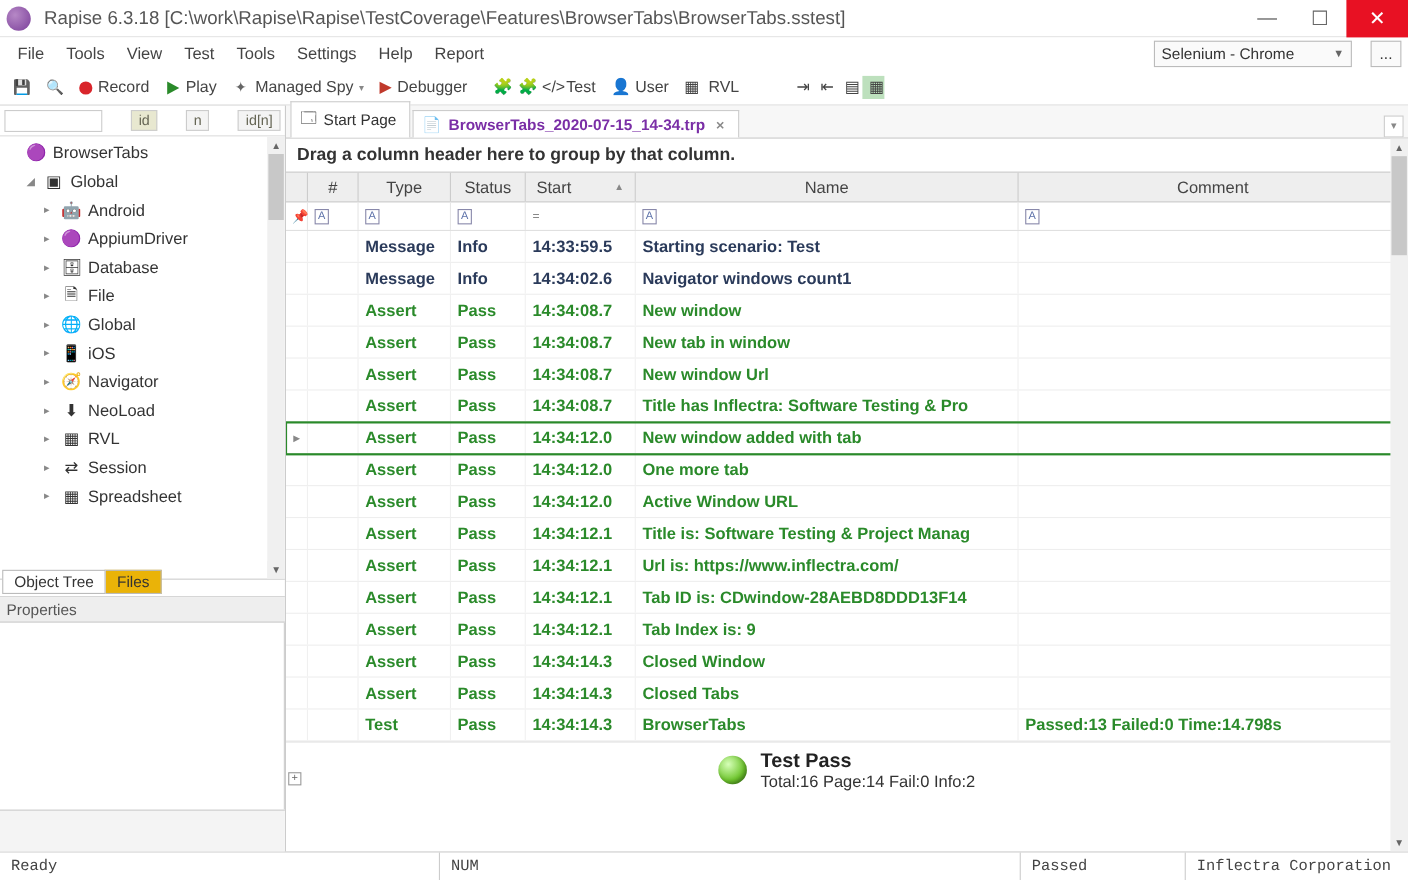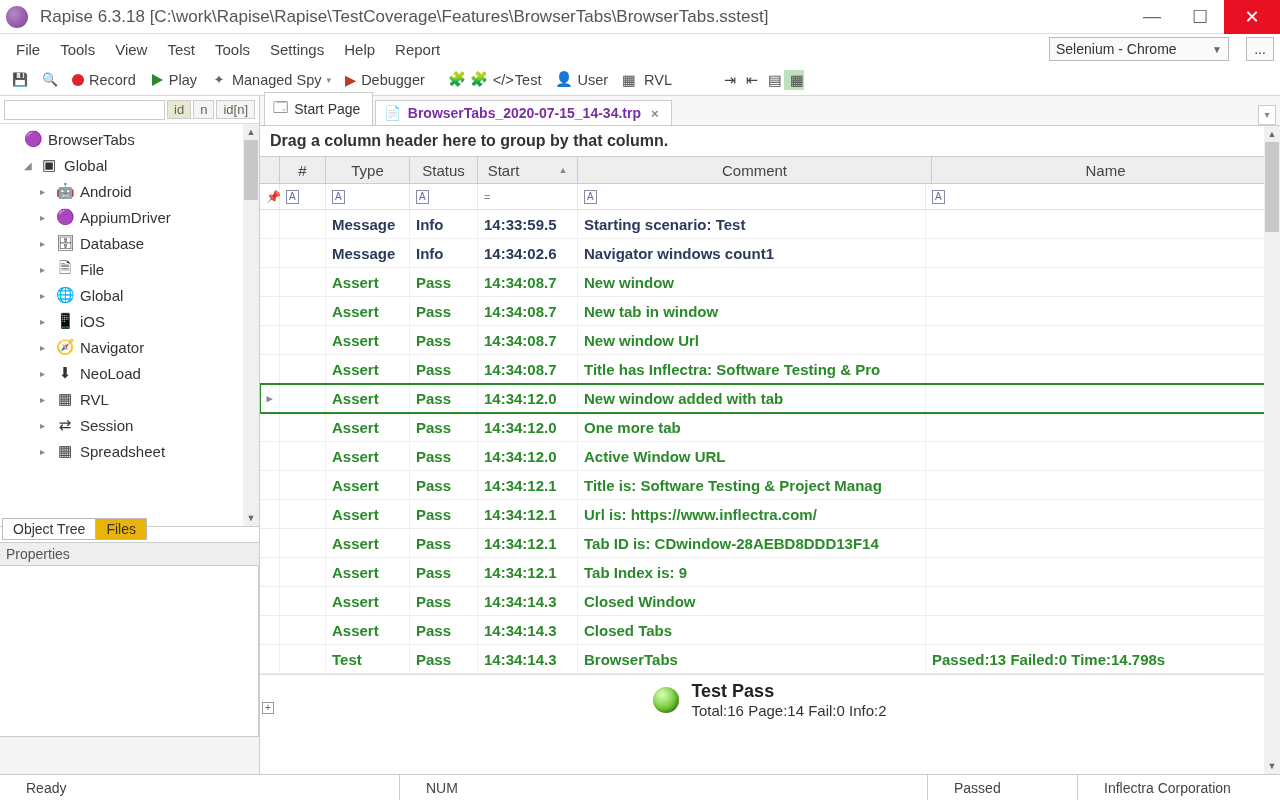--- a/index.html
+++ b/index.html
@@ -21,21 +21,21 @@
 .tb .dot{width:12px;height:12px;border-radius:50%;}
 .red{background:#d9252b;}
 .tb svg{display:block;}
 .icon-sm{width:16px;height:16px;display:inline-flex;align-items:center;justify-content:center;font-size:13px;color:#666;}
 .tbsep{width:8px;}
 .tbicon{width:20px;text-align:center;}
 .main{display:flex;height:calc(800px - 34px - 30px - 32px - 26px);}
 .leftcol{width:260px;display:flex;flex-direction:column;border-right:1px solid #ccc;}
 .filterrow{height:28px;display:flex;align-items:center;border-bottom:1px solid #ddd;padding:0 4px;gap:2px;}
 .filterrow input{flex:1;height:20px;border:1px solid #ccc;min-width:0;}
-.fbtn{background:#e8e8d0;border:1px solid #ccc;padding:1px 6px;font-size:13px;color:#665;}
+.fbtn{background:#e8e8d0;border:1px solid #ccc;padding:1px 6px;font-size:13px;color:#665;margin-left:24px;}
 .fbtn.off{background:#f4f4f4;}
 .treewrap{flex:1;overflow:hidden;position:relative;}
 .tree{font-size:15px;color:#333;padding:2px 0;}
 .tree .node{display:flex;align-items:center;height:26px;gap:6px;padding-left:6px;white-space:nowrap;}
 .tree .exp{width:10px;display:inline-block;color:#888;font-size:10px;}
 .tree .icn{width:18px;text-align:center;}
 .tree .ind1{padding-left:8px;}
 .tree .ind2{padding-left:24px;}
 .tree .ind3{padding-left:40px;}
 .scrollbar-v{position:absolute;right:0;top:0;width:16px;height:100%;background:#f0f0f0;display:flex;flex-direction:column;}
@@ -75,21 +75,21 @@
 .dark{color:#2a3a5a;}
 .summary{display:flex;align-items:center;justify-content:center;gap:12px;padding:6px 0 2px 0;border-top:1px solid #ddd;}
 .orb{width:26px;height:26px;border-radius:50%;background:radial-gradient(circle at 35% 30%,#d6ffb8,#6ec52d 60%,#3a7a15);box-shadow:inset -2px -2px 4px rgba(0,0,0,0.25);}
 .summary .big{font-weight:700;font-size:18px;color:#222;}
 .summary .small{font-size:15px;color:#333;}
 .right-scroll{position:absolute;right:0;top:30px;bottom:0;width:16px;background:#f0f0f0;display:flex;flex-direction:column;}
 .right-scroll .arr{height:16px;display:flex;align-items:center;justify-content:center;font-size:9px;color:#666;}
 .right-scroll .track{flex:1;position:relative;}
 .right-scroll .thumb{position:absolute;top:0;width:14px;left:1px;height:90px;background:#c8c8c8;}
 .statusbar{height:26px;background:#fff;border-top:1px solid #ccc;display:flex;align-items:stretch;font-size:14px;color:#444;}
-.statusbar .cell{border-right:1px solid #ccc;padding:3px 26px;display:flex;align-items:center;}
+.statusbar .cell{border-right:1px solid #ccc;padding:3px 10px;display:flex;align-items:center;font-family:Liberation Mono, monospace;}
 .statusbar .cell:last-child{border-right:none;}
 .sb-ready{width:400px;}
 .sb-num{width:528px;}
 .sb-passed{width:150px;}
 .sb-comp{flex:1;}
 .sorticon{font-size:9px;margin-left:4px;color:#888;}
 .Afilter{border:1px solid #88a;padding:0 2px;font-size:10px;color:#5a6fa8;line-height:12px;}
 .pin{color:#c0392b;font-size:12px;}
 .expand-btn{position:absolute;left:2px;bottom:60px;width:12px;height:12px;border:1px solid #999;font-size:10px;line-height:10px;text-align:center;color:#666;background:#fff;}
 </style>
@@ -278,22 +278,22 @@
     <div class="groupbar">Drag a column header here to group by that column.</div>
     <div class="gridhdr">
       <div class="col c-sel"></div>
       <div class="col c-num">#</div>
       <div class="col c-type">Type</div>
       <div class="col c-status">Status</div>
       <div class="col c-start">
           <span>Start</span>
           <span class="sorticon">▲</span>
         </div>
+      <div class="col c-name">Name</div>
       <div class="col c-comment">Comment</div>
-      <div class="col c-name">Name</div>
     </div>
     <div class="filterhd">
       <div class="col c-sel">
           <span class="pin">📌</span>
         </div>
       <div class="col c-num">
           <span class="Afilter">A</span>
         </div>
       <div class="col c-type">
           <span class="Afilter">A</span>

